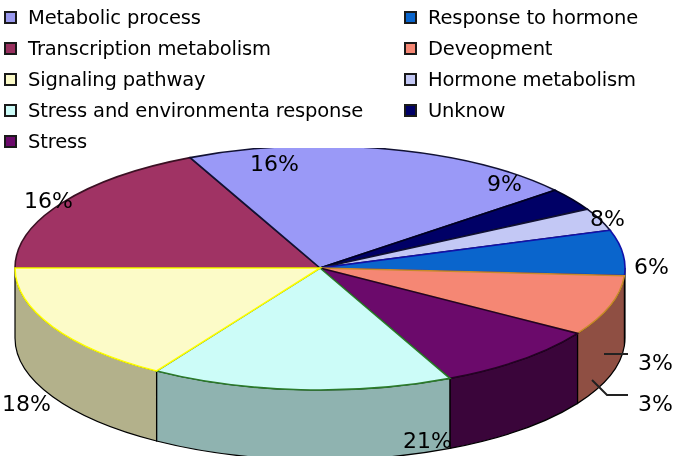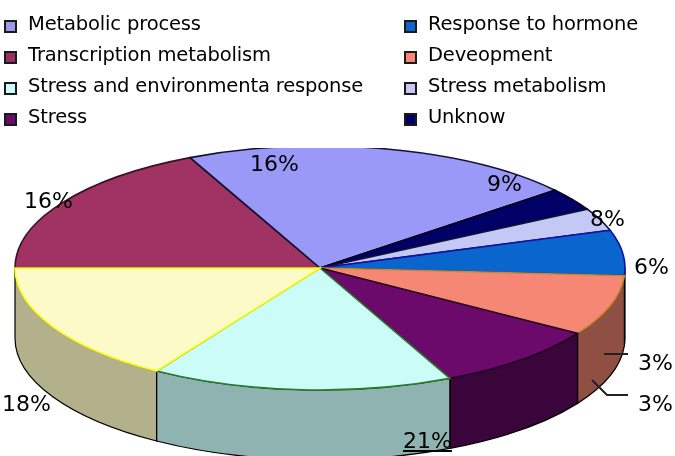--- a/index.html
+++ b/index.html
@@ -26,21 +26,21 @@
   }
   .legend-col {
     position: absolute;
     top: 2px;
   }
   #legend-col-left  { left: 4px; }
   #legend-col-right { left: 404px; }
 
   .legend-item {
     display: flex;
-    align-items: flex-end;
+    align-items: center;
     height: 31px;
   }
   .legend-swatch {
     width: 13px;
     height: 13px;
     box-sizing: border-box;
     border: 2px solid #1a1a1a;
     flex: 0 0 auto;
     margin-right: 11px;
   }
@@ -81,41 +81,45 @@
   <div class="legend-col" id="legend-col-left">
     <div class="legend-item">
       <span class="legend-swatch" style="background: rgb(154, 153, 238);"></span>
       <span class="legend-label">Metabolic process</span>
     </div>
     <div class="legend-item">
       <span class="legend-swatch" style="background: rgb(153, 48, 95);"></span>
       <span class="legend-label">Transcription metabolism</span>
     </div>
     <div class="legend-item">
+      <span class="legend-swatch" style="background: rgb(252, 251, 200);"></span>
+      <span class="legend-label">Signaling pathway</span>
+    </div>
+    <div class="legend-item">
       <span class="legend-swatch" style="background: rgb(204, 252, 248);"></span>
       <span class="legend-label">Stress and environmenta response</span>
     </div>
     <div class="legend-item">
       <span class="legend-swatch" style="background: rgb(107, 10, 107);"></span>
       <span class="legend-label">Stress</span>
     </div>
   </div>
 
   <div class="legend-col" id="legend-col-right">
     <div class="legend-item">
       <span class="legend-swatch" style="background: rgb(10, 101, 204);"></span>
       <span class="legend-label">Response to hormone</span>
     </div>
     <div class="legend-item">
       <span class="legend-swatch" style="background: rgb(245, 135, 116);"></span>
       <span class="legend-label">Deveopment</span>
     </div>
     <div class="legend-item">
       <span class="legend-swatch" style="background: rgb(195, 200, 245);"></span>
-      <span class="legend-label">Stress metabolism</span>
+      <span class="legend-label">Hormone metabolism</span>
     </div>
     <div class="legend-item">
       <span class="legend-swatch" style="background: rgb(0, 0, 102);"></span>
       <span class="legend-label">Unknow</span>
     </div>
   </div>
 
 </div>
 
 <div id="chart-area">
@@ -156,21 +160,21 @@
              A 305 122 0 0 1 449.8626839273476 230.3889004008543 Z" fill="#6b0a6b" stroke="#240224" stroke-width="1.6"></path>
       <path d="M 320 120 L 449.8626839273476 230.3889004008543
              A 305 122 0 0 1 156.5728275314065 223.00800691124596 Z" fill="#ccfcf8" stroke="#2b7a2b" stroke-width="1.6"></path>
       <path d="M 320 120 L 156.5728275314065 223.00800691124596
              A 305 122 0 0 1 15 120.00000000000026 Z" fill="#fcfbc8" stroke="#ffff00" stroke-width="1.6"></path>
       <polyline points="604,206 617,206 628,206" fill="none" stroke="#222" stroke-width="2"></polyline>
       <polyline points="592,232 607,247 628,247" fill="none" stroke="#222" stroke-width="2"></polyline>
     </svg>
 </div>
 
-<div class="pct-label" style="left: 403px; top: 430px; text-decoration: underline;">21%</div>
+<div class="pct-label" style="left: 403px; top: 430px;">21%</div>
 <div class="pct-label" style="left: 2px; top: 393px;">18%</div>
 <div class="pct-label" style="left: 24px; top: 190px;">16%</div>
 <div class="pct-label" style="left: 250px; top: 153px;">16%</div>
 <div class="pct-label" style="left: 487px; top: 173px;">9%</div>
 <div class="pct-label" style="left: 590px; top: 208px;">8%</div>
 <div class="pct-label" style="left: 634px; top: 256px;">6%</div>
 <div class="pct-label" style="left: 638px; top: 352px;">3%</div>
 <div class="pct-label" style="left: 638px; top: 393px;">3%</div>
 
 </body></html>

